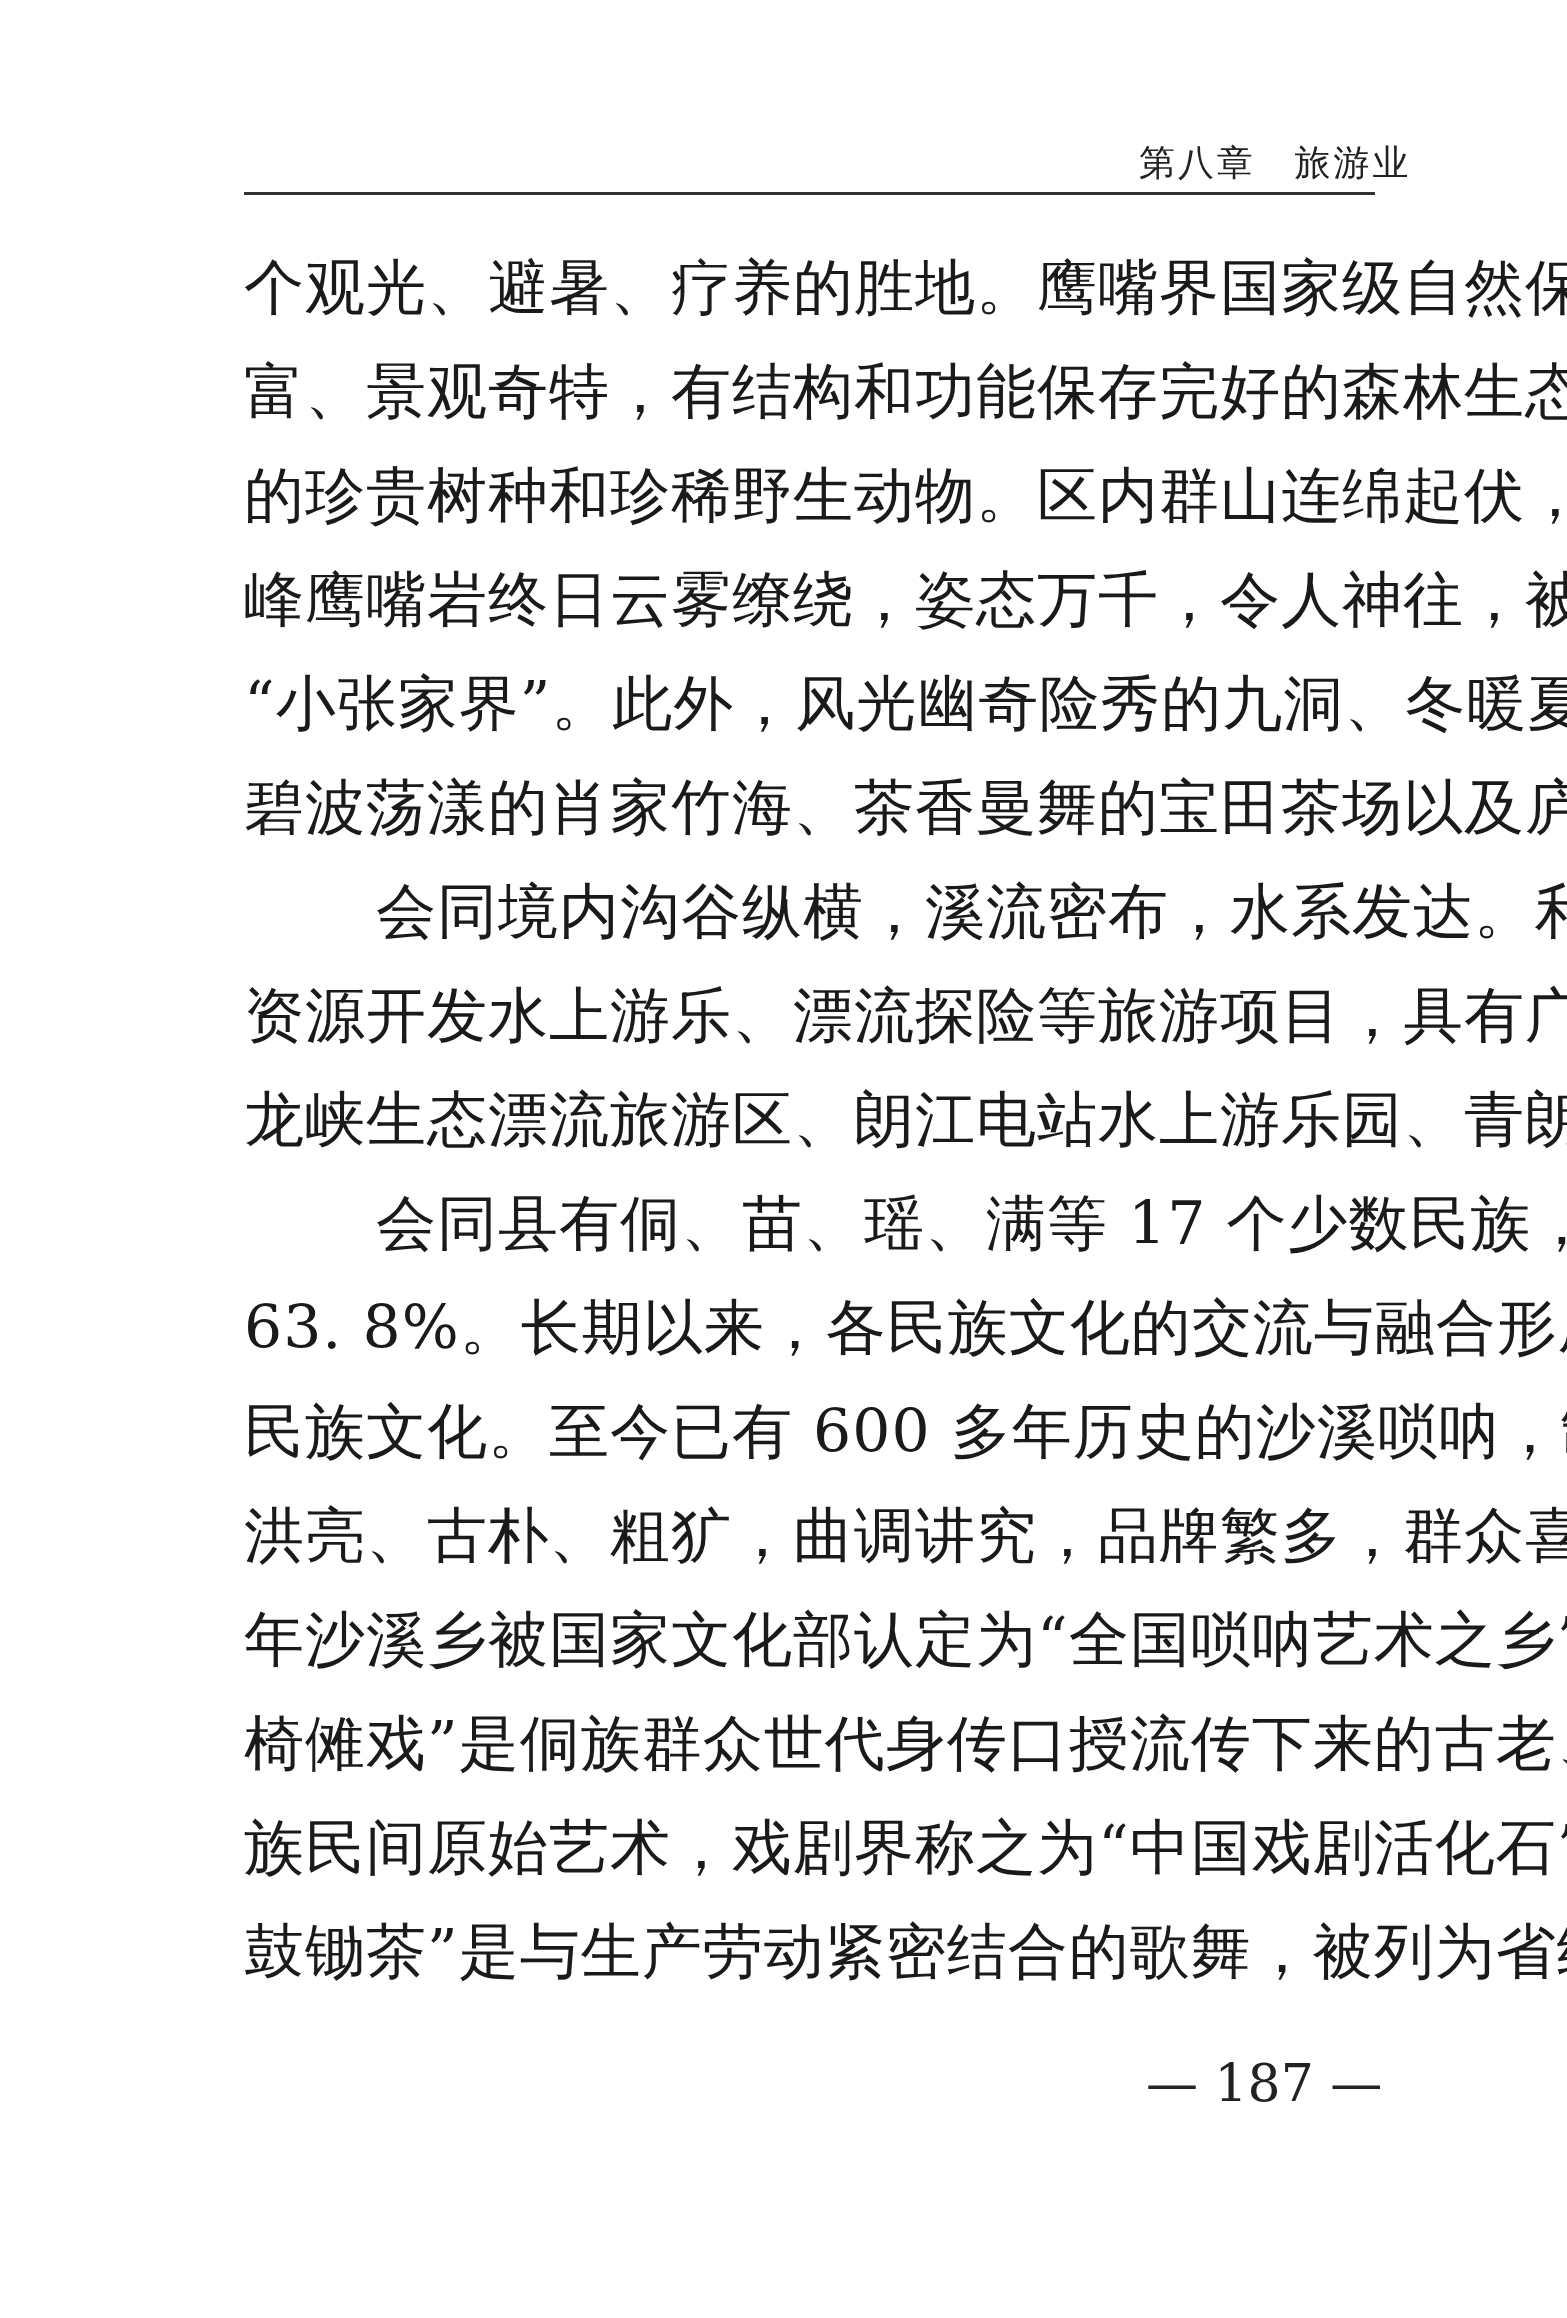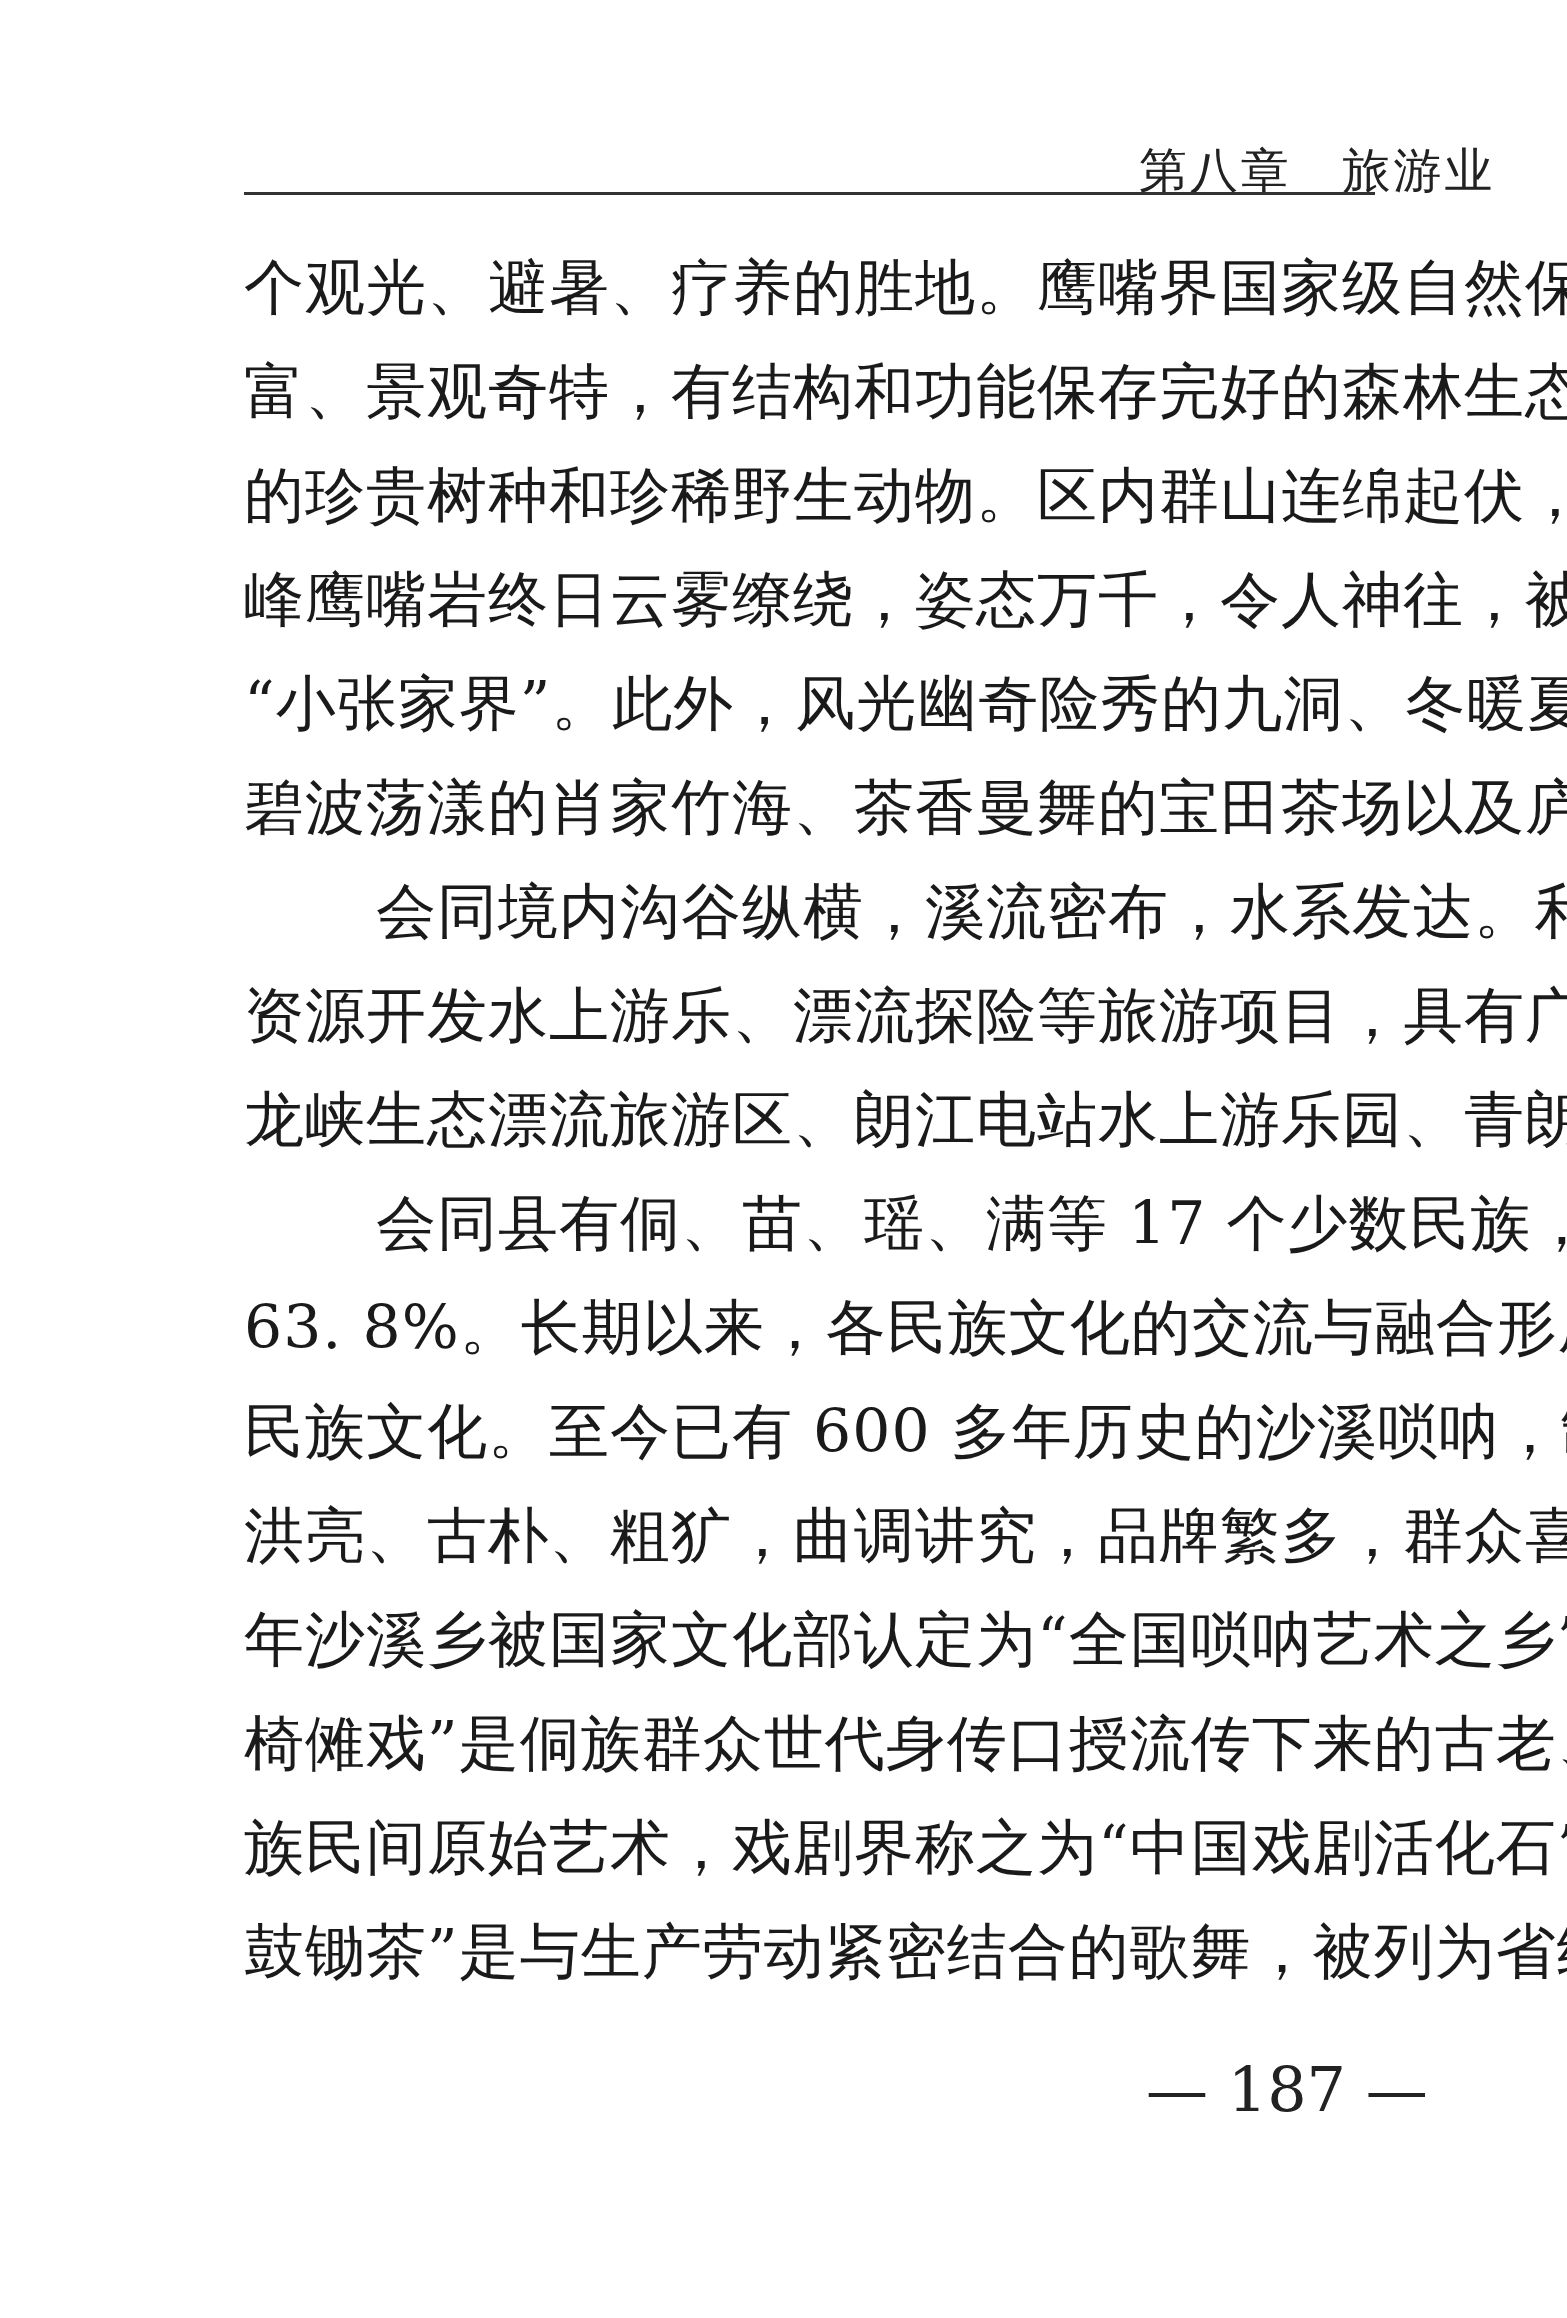--- a/index.html
+++ b/index.html
@@ -1,29 +1,29 @@
 <!DOCTYPE html>
 <html style="font-size:7.7px"><head>
 <meta charset="utf-8">
 <style>
   html, body { margin: 0; padding: 0; background: #ffffff; }
   body { width: 1568px; height: 2319px; position: relative; overflow: hidden;
          font-family: "DejaVu Serif", "Liberation Serif", serif; color: #1a1a1a; }
-  .running-head { position: absolute; left: 1139px; top: 139px; font-size: 48px; letter-spacing: 2.9px;
+  .running-head { position: absolute; left: 1139px; top: 139px; font-size: 36px; letter-spacing: 2.9px;
                   white-space: pre; color: #222; }
   .head-rule { position: absolute; left: 244px; top: 192px; width: 1131px; height: 2.9px; background: #333; }
   .body { position: absolute; left: 244px; top: 235px; width: 1131px; }
   .line { height: 104px; line-height: 104px; font-size: 60px; white-space: nowrap;
           text-align: justify; text-align-last: justify; letter-spacing: 1px; }
   .line.last { text-align-last: left; }
   .line.indent { padding-left: 132px; }
   .section-head { height: 104px; line-height: 104px; font-size: 54px; font-weight: bold;
                   font-family: "DejaVu Sans", "Liberation Sans", sans-serif; padding-left: 91px;
                   margin-top: 19px; margin-bottom: 38px; }
-  .page-number { position: absolute; left: 1146px; top: 2053px; font-size: 62px; white-space: pre; color: #222; }
+  .page-number { position: absolute; left: 1146px; top: 2053px; font-size: 52px; white-space: pre; color: #222; }
 </style>
 </head>
 <body>
 
 <div class="running-head">第八章　旅游业</div>
 <div class="head-rule"></div>
 
 <div class="body">
 
   <div>

